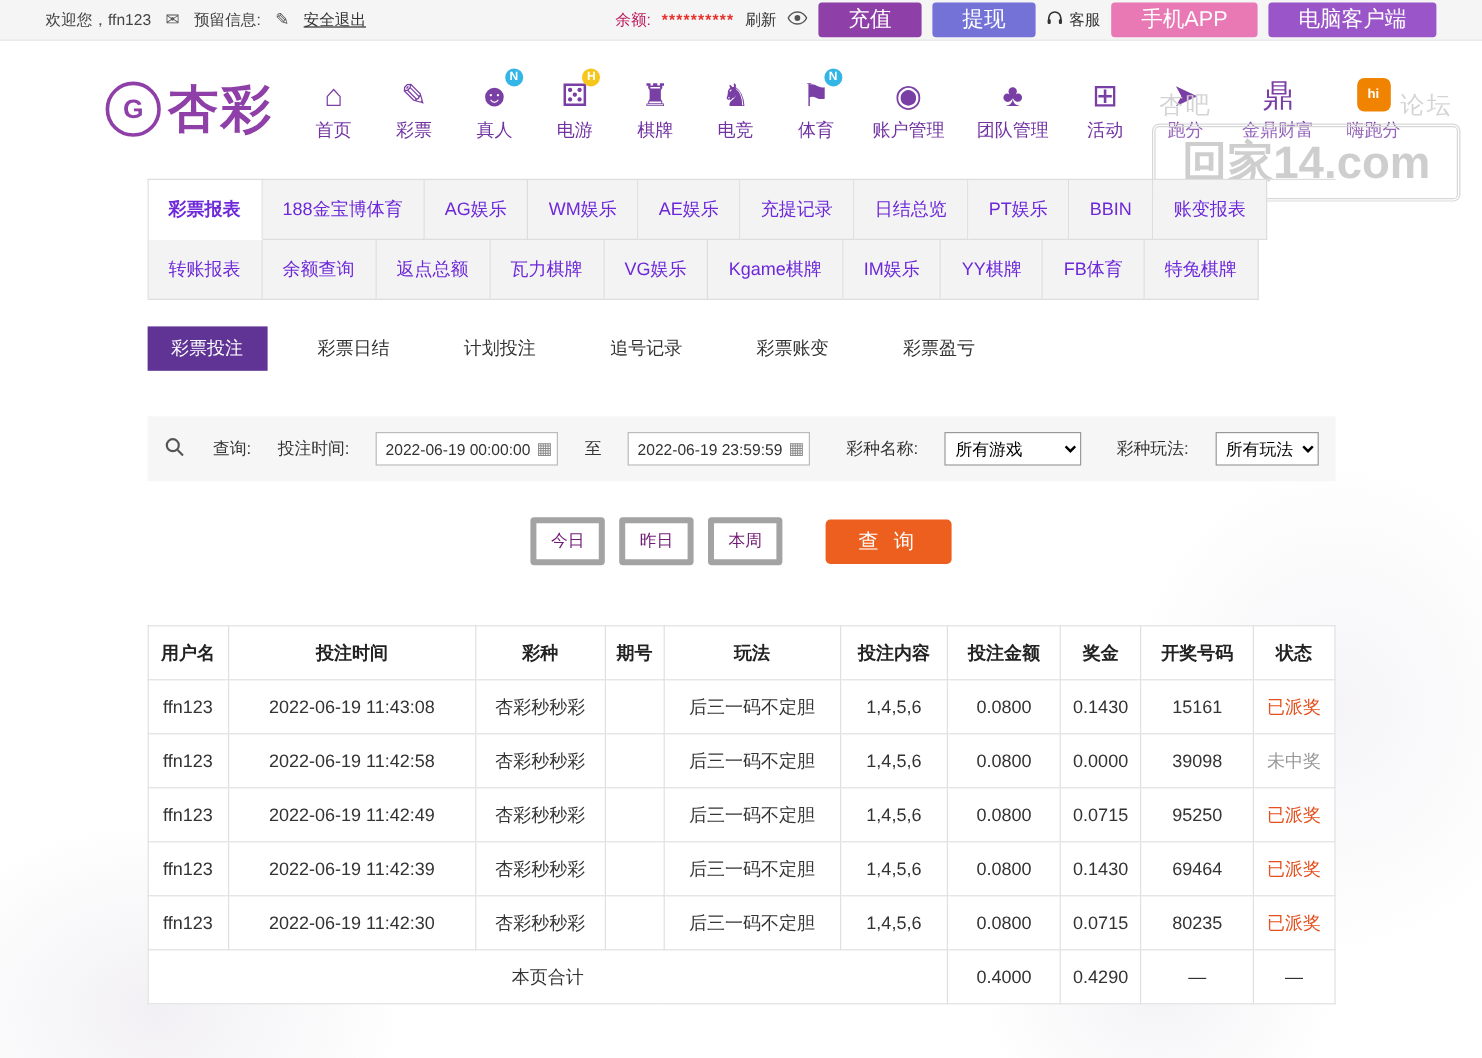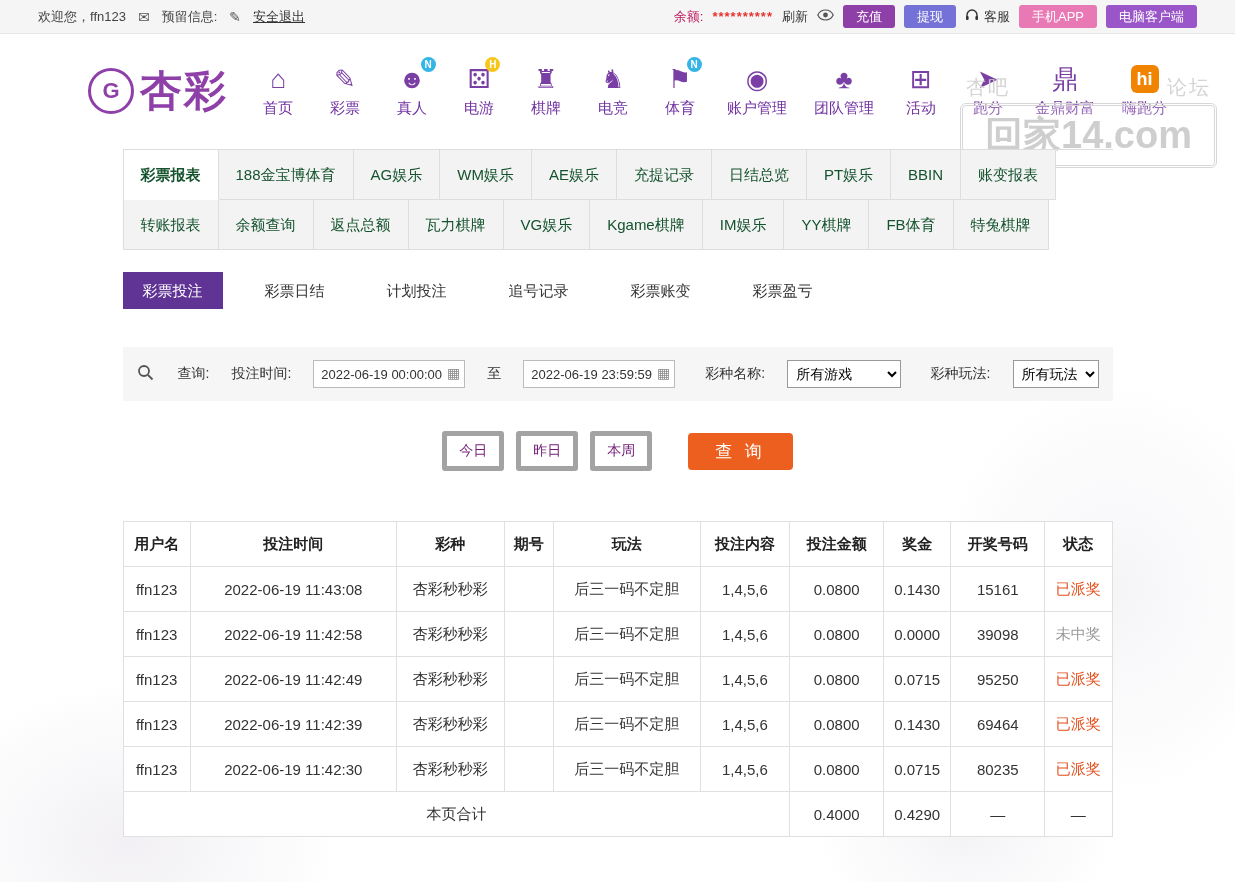--- a/index.html
+++ b/index.html
@@ -15,52 +15,52 @@
 
   
   .topbar { position:relative; z-index:3; height:34px; background:#f5f5f5; border-bottom:1px solid #e7e7e7; display:flex; align-items:center; padding:0 38px; font-size:13px; color:#444; }
   .topbar .grp-left { display:flex; align-items:center; gap:12px; }
   .topbar .grp-right { margin-left:auto; display:flex; align-items:center; gap:9px; }
   .tb-icon { color:#555; font-size:14px; }
   .logout-link { color:#333; text-decoration:underline; cursor:pointer; }
   .balance-label { color:#be185d; }
   .balance-value { color:#e4332e; letter-spacing:1px; font-weight:bold; }
   .refresh-link { color:#333; cursor:pointer; }
-  .tb-btn { border:none; cursor:pointer; color:#fff; font-size:13px; padding:4px 13px; border-radius:3px; line-height:1.2; font-family:inherit; }
+  .tb-btn { border:none; cursor:pointer; color:#fff; font-size:18px; padding:4px 25px; border-radius:3px; line-height:1.2; font-family:inherit; }
   .btn-recharge { background:#8e3fa8; }
   .btn-withdraw { background:#7472d6; }
   .btn-app { background:#e879b5; }
   .btn-pc { background:#9a55c8; }
   .service-wrap { display:flex; align-items:center; gap:5px; color:#333; cursor:pointer; }
 
   
   .header { position:relative; z-index:2; height:113px; display:flex; align-items:center; padding:0 0 0 88px; }
   .logo { display:flex; align-items:center; gap:6px; cursor:pointer; }
   .logo-mark { width:46px; height:46px; border:3px solid #8e3fa8; border-radius:50%; display:flex; align-items:center; justify-content:center; color:#8e3fa8; font-weight:bold; font-size:22px; background:#fff; box-shadow:0 0 0 2px #fff inset; }
   .logo-text { font-size:42px; font-weight:bold; color:#8e3fa8; letter-spacing:2px; }
   .nav { display:flex; align-items:flex-end; gap:27px; margin-left:30px; }
   .nav-item { position:relative; display:flex; flex-direction:column; align-items:center; gap:4px; cursor:pointer; min-width:40px; }
   .nav-glyph { position:relative; height:32px; display:flex; align-items:center; justify-content:center; font-size:26px; color:#7a3fa5; line-height:1; }
   .nav-label { font-size:15px; color:#7233a2; white-space:nowrap; }
   .nav-badge { position:absolute; top:-6px; right:-10px; width:15px; height:15px; border-radius:50%; font-size:10px; font-weight:bold; color:#fff; display:flex; align-items:center; justify-content:center; }
   .badge-blue { background:#33b5e5; }
   .badge-yellow { background:#f7c61c; }
-  .icon-hi { background:#f08300; color:#fff; font-size:18px; font-weight:bold; width:28px; height:28px; border-radius:6px; display:flex; align-items:center; justify-content:center; }
+  .icon-hi { background:#f08300; color:#fff; font-size:11px; font-weight:bold; width:28px; height:28px; border-radius:6px; display:flex; align-items:center; justify-content:center; }
 
   
   .watermark { position:absolute; z-index:4; right:18px; top:40px; text-align:left; color:#c9c9c9; opacity:0.95; pointer-events:none; }
   .wm-top { display:flex; align-items:center; justify-content:space-between; font-size:20px; letter-spacing:2px; padding:0 6px; color:#d2d2d2; }
   .wm-main { margin-top:2px; font-size:38px; font-weight:bold; color:#ccc; border:3px double #d5d5d5; border-radius:6px; padding:4px 22px; background:rgba(255,255,255,0.25); }
 
   
   .container { position:relative; z-index:2; width:990px; margin:0 auto; }
 
   
   .tabs { display:flex; flex-wrap:wrap; border-top:1px solid #ddd; border-left:1px solid #ddd; margin-top:2px; }
-  .tab { padding:0 17px; line-height:49px; height:50px; font-size:15px; color:#14532d; background:#f3f3f3; border-right:1px solid #ddd; border-bottom:1px solid #ddd; cursor:pointer; white-space:nowrap; }
+  .tab { padding:0 17px; line-height:49px; height:50px; font-size:15px; color:#6d28d9; background:#f3f3f3; border-right:1px solid #ddd; border-bottom:1px solid #ddd; cursor:pointer; white-space:nowrap; }
   .tab.active { background:#fff; border-bottom:1px solid #fff; font-weight:bold; }
 
   
   .subtabs { display:flex; align-items:center; gap:22px; margin-top:22px; }
   .subtab { padding:0 20px; line-height:37px; font-size:15px; color:#333; cursor:pointer; }
   .subtab.active { background:#5f3494; color:#fff; }
 
   
   .querybar { margin-top:38px; background:#f6f6f6; padding:13px 14px; display:flex; align-items:center; gap:22px; font-size:14px; color:#333; }
   .q-label { white-space:nowrap; }

